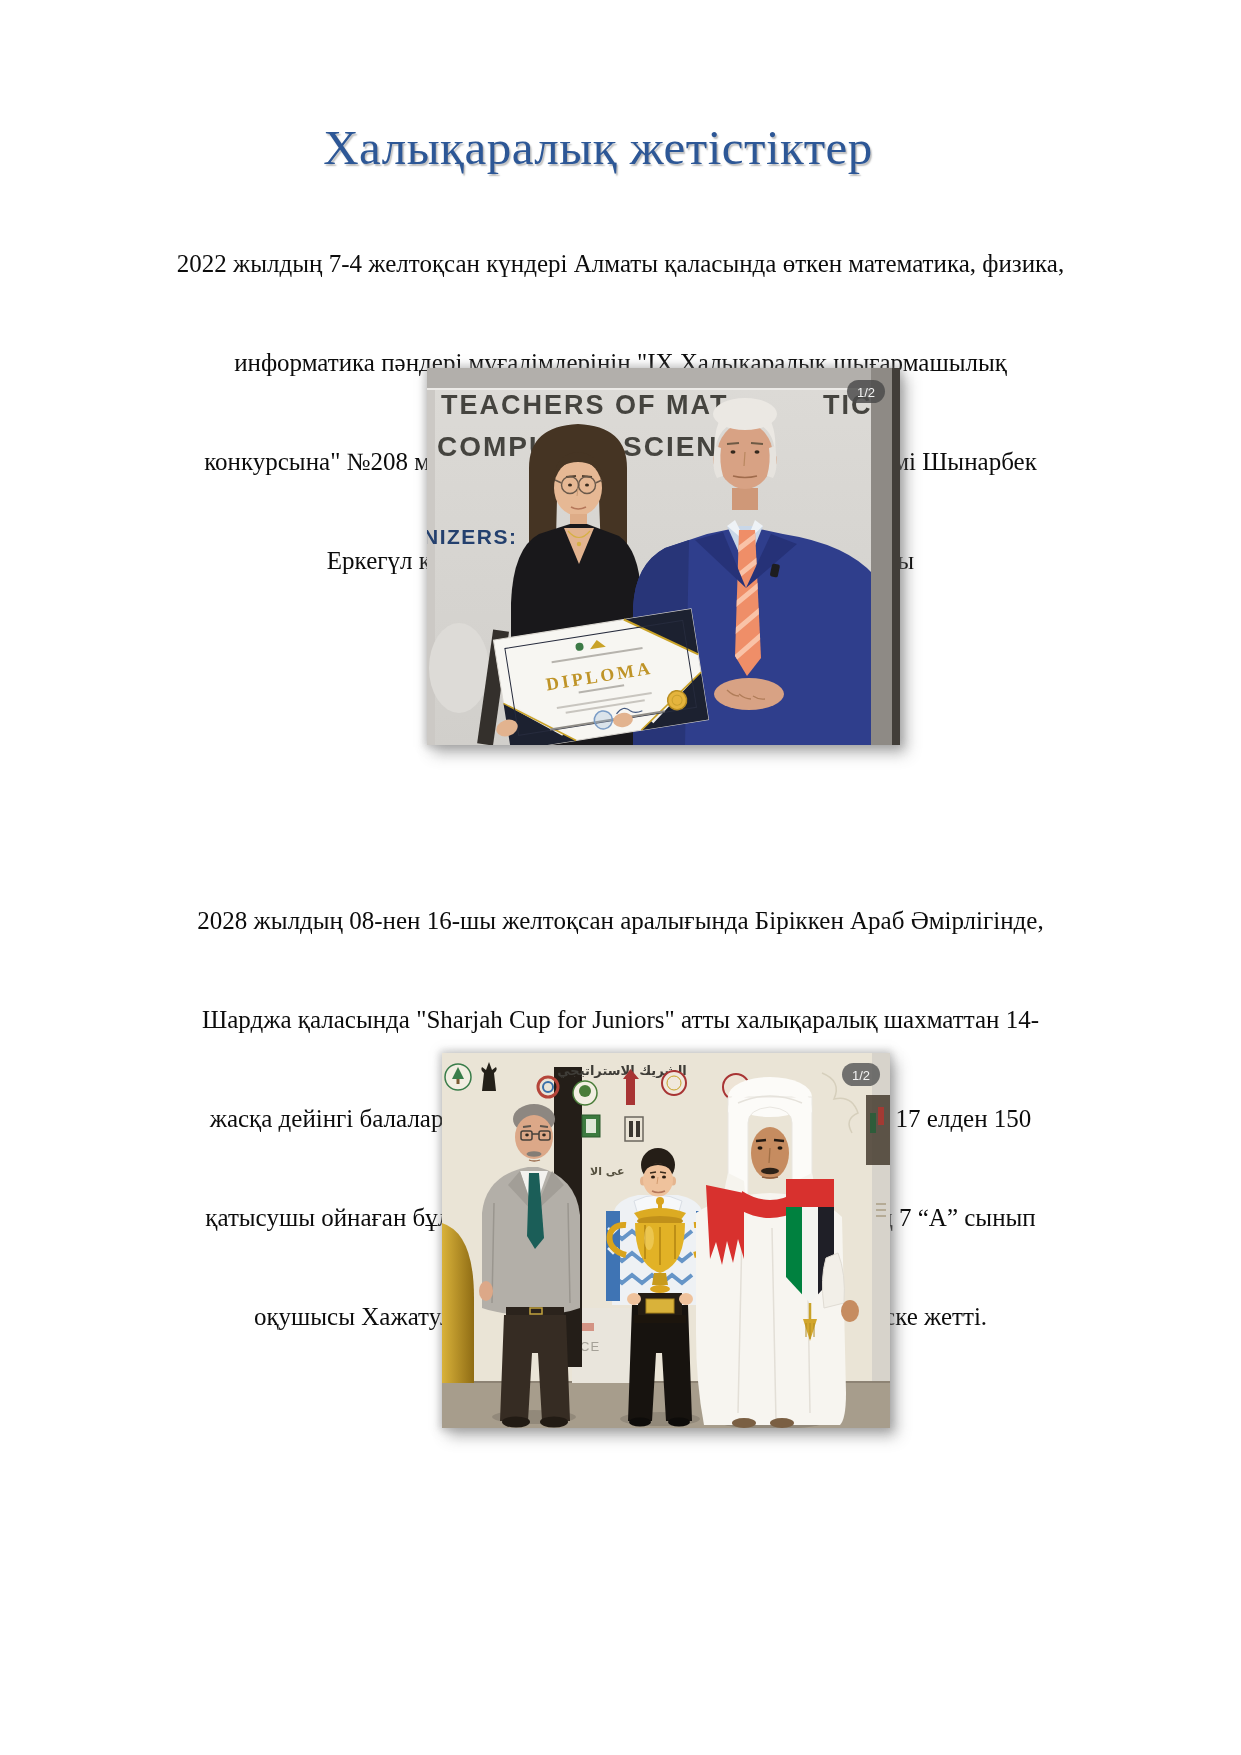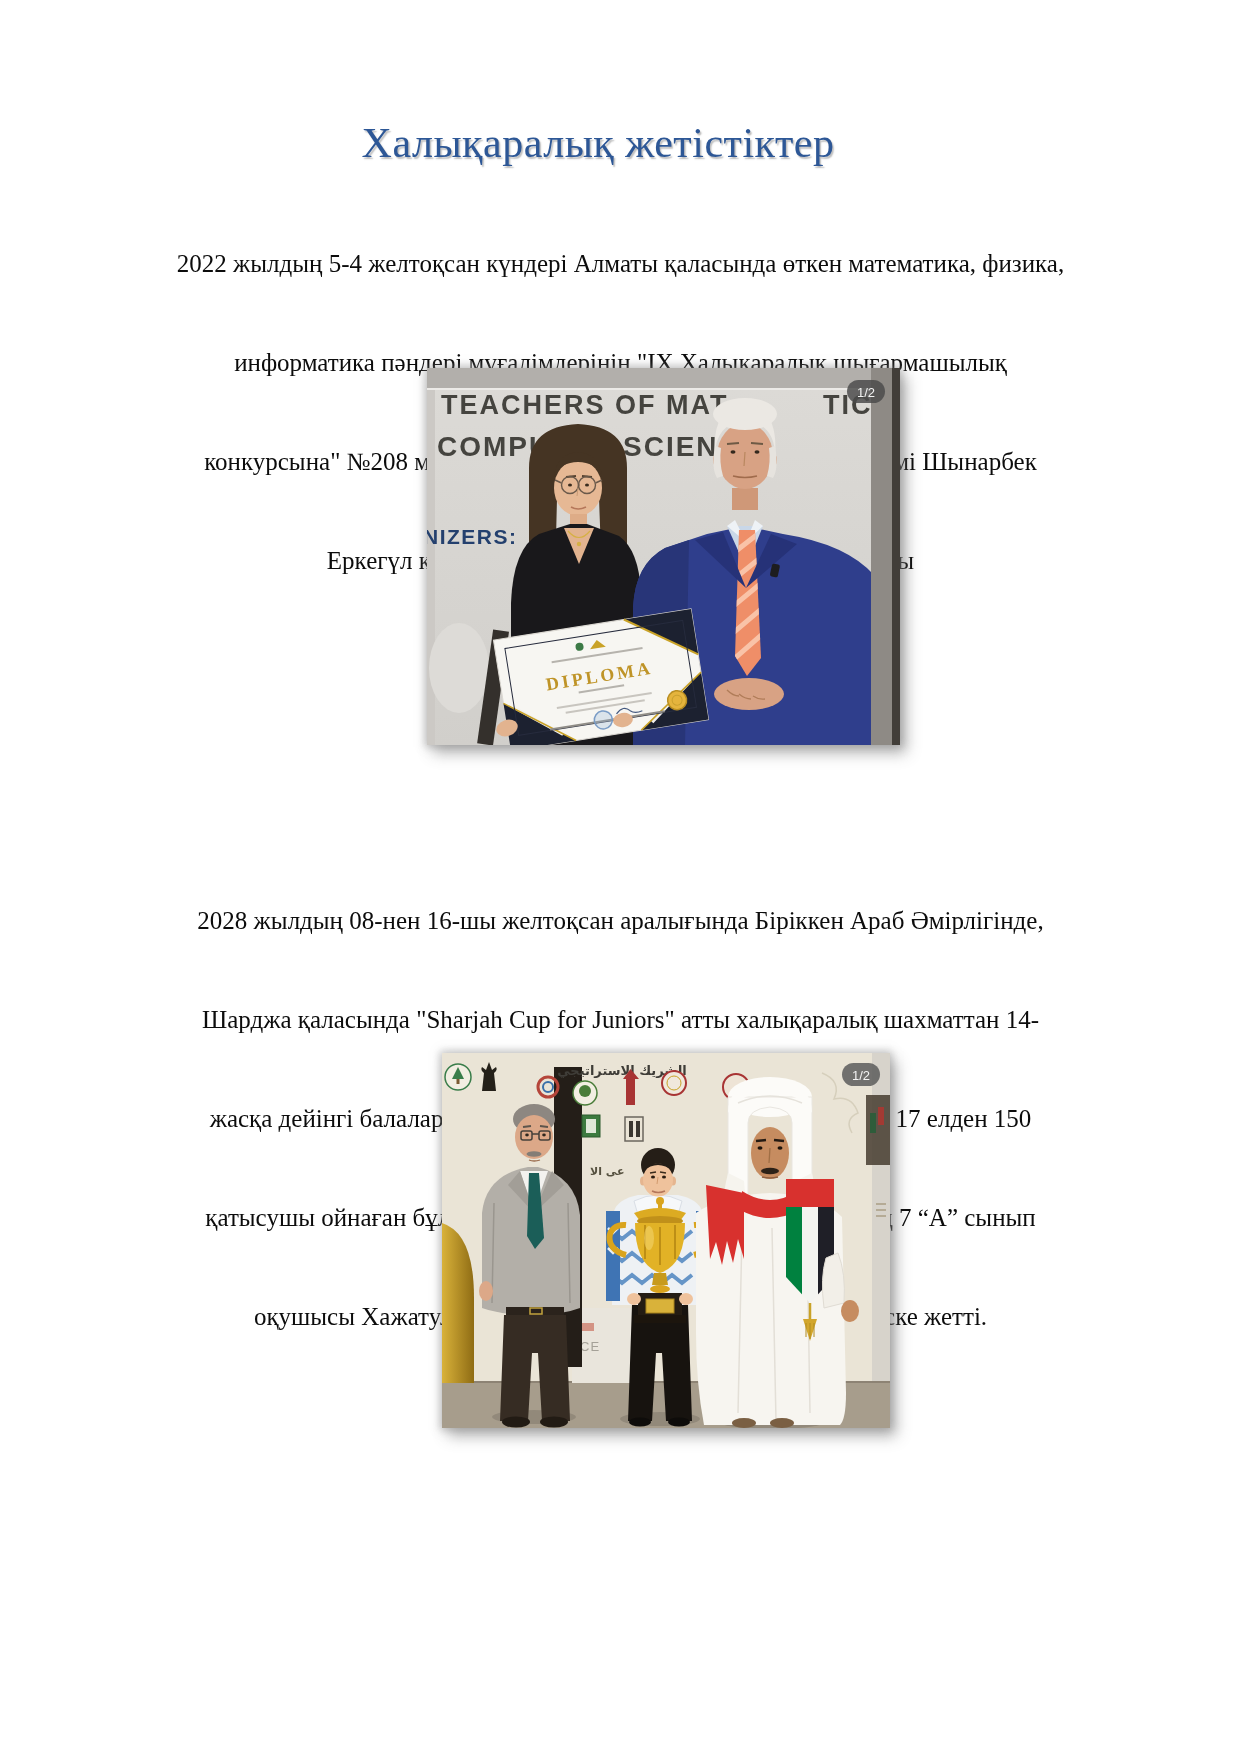--- a/index.html
+++ b/index.html
@@ -1,20 +1,20 @@
 <!DOCTYPE html>
 <html><head>
 <meta charset="utf-8">
 <style>
   html,body{margin:0;padding:0;}
   body{width:1241px;height:1755px;background:#ffffff;position:relative;overflow:hidden;
        font-family:"Liberation Serif", serif;color:#111;}
   .page{position:absolute;inset:0;}
   .doc-title{position:absolute;top:119px;left:0;width:1196px;text-align:center;
-       font-size:42px;font-weight:400;color:#2d5796;letter-spacing:.5px;
+       font-size:49px;font-weight:400;color:#2d5796;letter-spacing:.5px;
        text-shadow:1.5px 1.5px 1.5px rgba(90,90,90,.4);}
   .para{position:absolute;left:155px;width:931px;text-align:center;font-size:25px;
        line-height:33px;white-space:pre-wrap;color:#0c0c0c;}
   .p1{top:181px;}
   .p2{top:838px;}
   .photo{position:absolute;margin:0;background:#ddd;
        box-shadow:0 0 8px 2px rgba(140,140,140,.5), 6px 8px 14px rgba(90,90,90,.45);}
   .photo1{left:427px;top:368px;width:473px;height:377px;}
   .photo2{left:442px;top:1053px;width:448px;height:375px;}
   svg{display:block;}
@@ -23,21 +23,21 @@
   .arabic-font{font-family:"DejaVu Sans",sans-serif;font-weight:bold;}
 </style>
 </head>
 <body>
 
 <div class="page">
 
   <div class="doc-title">Халықаралық жетістіктер</div>
 
   <div class="para p1">
-    <div class="pline">2022 жылдың 5-4 желтоқсан күндері Алматы қаласында өткен математика, физика,</div>
+    <div class="pline">2022 жылдың 7-4 желтоқсан күндері Алматы қаласында өткен математика, физика,</div>
     <div class="pline">информатика пәндері мұғалімдерінің "IX Халықаралық шығармашылық</div>
     <div class="pline">конкурсына" №208 мектеп-гимназияның математика пәні мұғалімі Шынарбек</div>
     <div class="pline">Еркегүл қатысып, I дәрежелі дипломмен марапатталды</div>
   </div>
 
   <figure class="photo photo1">
     <svg viewBox="0 0 473 377" width="473" height="377">
       <defs>
         <linearGradient id="wallGrad" x1="0" y1="0" x2="0" y2="1">
           <stop offset="0" stop-color="#dcdad6"></stop>

